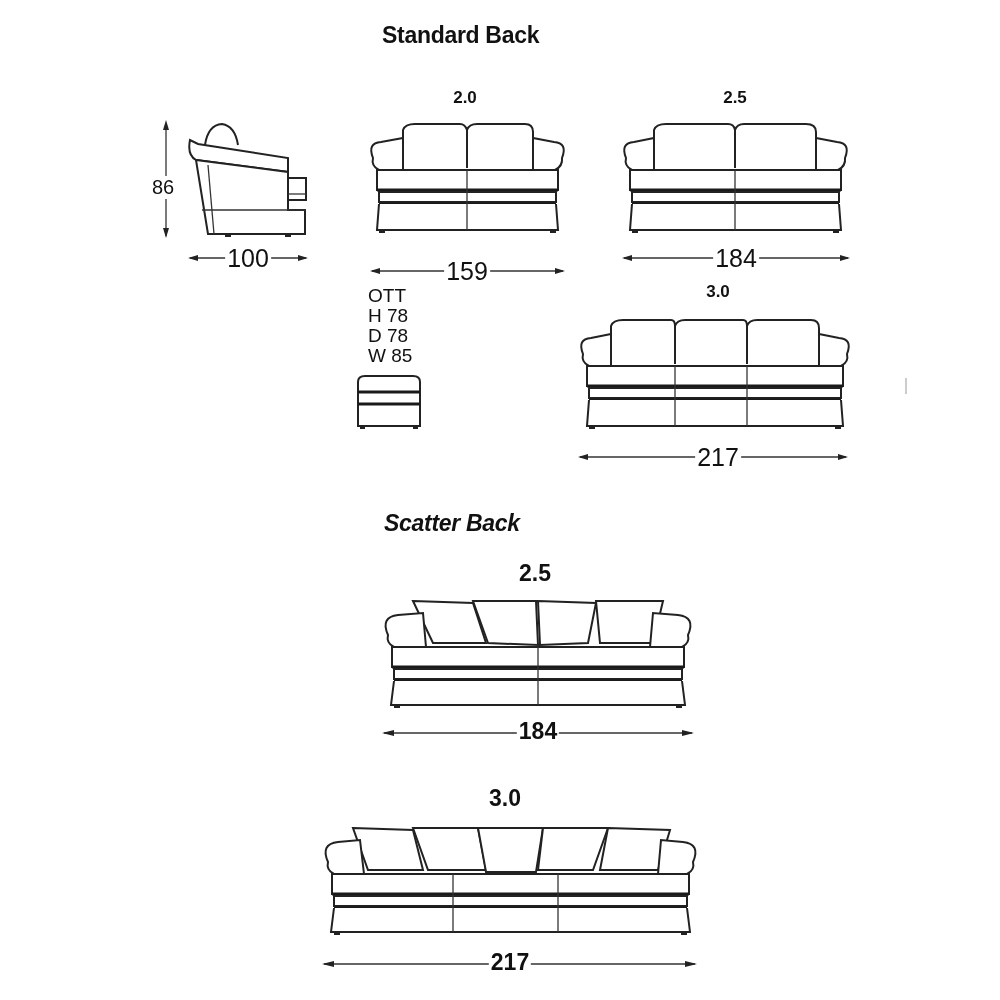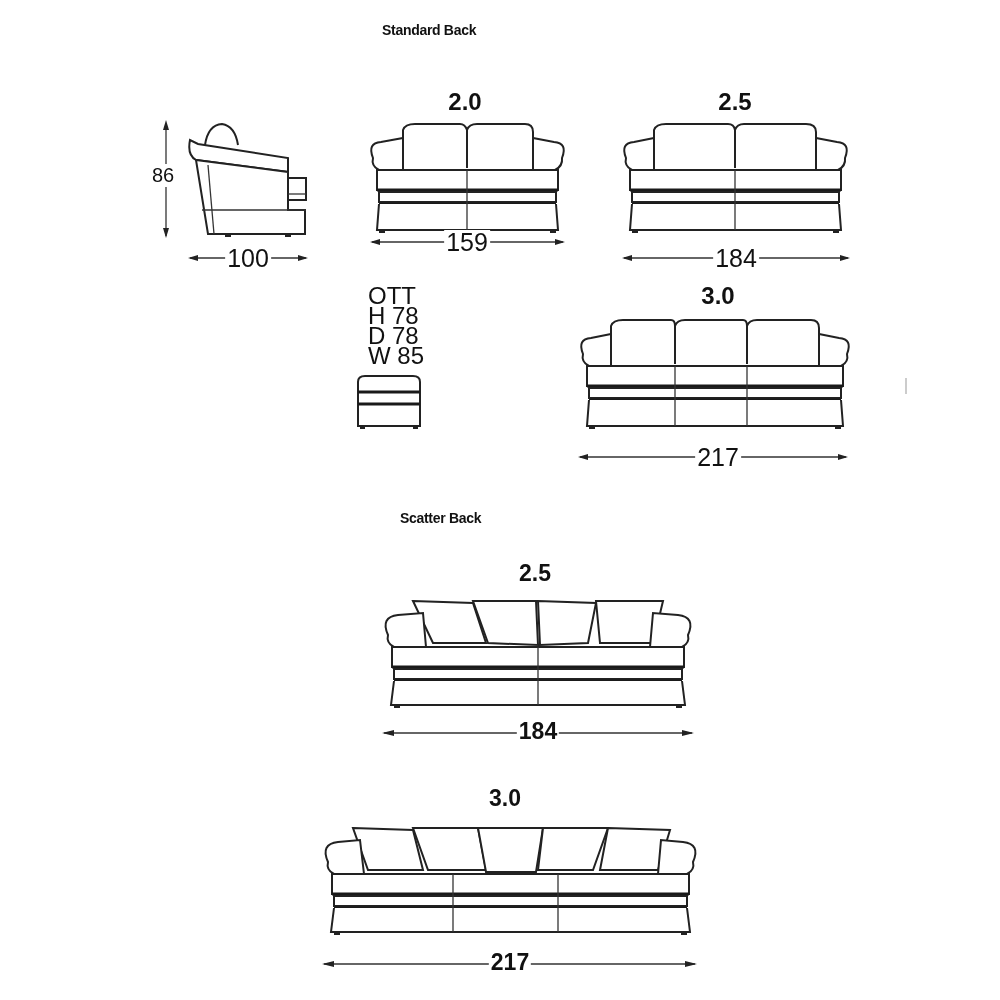--- a/index.html
+++ b/index.html
@@ -1,25 +1,25 @@
 <!DOCTYPE html>
 <html><head>
 <meta charset="utf-8">
 <style>
   html, body { margin: 0; padding: 0; background: #ffffff; }
   body { width: 1000px; height: 1000px; position: relative; overflow: hidden; font-family: "Liberation Sans", sans-serif; color: #111; }
   .abs { position: absolute; }
-  .section-title { font-weight: bold; font-size: 14px; letter-spacing: -0.3px; }
-  .model-label { font-weight: bold; font-size: 24px; text-align: center; }
+  .section-title { font-weight: bold; font-size: 23px; letter-spacing: -0.3px; }
+  .model-label { font-weight: bold; font-size: 17px; text-align: center; }
   .model-label.big { font-size: 23px; }
   .dim { position: absolute; height: 20px; }
   .dim svg { position: absolute; left: 0; top: 0; }
   .dim-label { position: absolute; top: -2px; background: #fff; padding: 0 2px; font-size: 25px; font-weight: normal; line-height: 24px; transform: translateX(-50%); }
   .dim-label.bold { font-weight: bold; font-size: 23px; top: -4px; }
-  .ott { font-size: 24px; line-height: 20px; font-weight: normal; }
+  .ott { font-size: 19px; line-height: 20px; font-weight: normal; }
   svg { overflow: visible; }
   .line { stroke: #222; stroke-width: 2; fill: #fff; }
   .thin { stroke: #333; stroke-width: 1.3; fill: none; }
   .thick { stroke: #1a1a1a; stroke-width: 3; fill: none; }
 </style>
 </head>
 <body>
 
 <div class="abs section-title" style="left:382px;top:22px;">Standard Back</div>
 
@@ -37,21 +37,21 @@
     <path d="M46 50 L58 124 L155 124 L155 100 L138 100 L138 62 Z" class="line"></path>
 
     <rect x="138" y="68" width="18" height="22" class="line"></rect>
     <line x1="138" y1="84" x2="156" y2="84" class="thin"></line>
 
     <line x1="52" y1="100" x2="156" y2="100" class="thin"></line>
     <line x1="58" y1="55" x2="64" y2="124" class="thin"></line>
     <rect x="75" y="124" width="6" height="3" fill="#222"></rect>
     <rect x="135" y="124" width="6" height="3" fill="#222"></rect>
   </svg>
-  <div class="abs" style="left:2px;top:54px;font-size:20px;background:#fff;">86</div>
+  <div class="abs" style="left:2px;top:66px;font-size:20px;background:#fff;">86</div>
 </div>
 <div class="dim" style="left:188px;top:248px;width:120px;">
   <svg width="120" height="20">
       <line x1="2" y1="10" x2="118" y2="10" class="thin"></line>
       <polygon points="0,10 10,7 10,13" fill="#222"></polygon>
       <polygon points="120,10 110,7 110,13" fill="#222"></polygon>
     </svg>
   <span class="dim-label" style="left:60px;">100</span>
 </div>
 
@@ -65,21 +65,21 @@
     <rect x="12" y="52" width="181" height="20" class="line"></rect>
     <line x1="12" y1="72" x2="193" y2="72" class="thick"></line>
     <rect x="14" y="74" width="177" height="10" class="line"></rect>
     <line x1="14" y1="86" x2="191" y2="86" class="thick"></line>
     <path d="M14 86 L12 112 L193 112 L191 86" class="line"></path>
     <line x1="102" y1="52" x2="102" y2="112" class="thin"></line>
     <rect x="14" y="112" width="6" height="3" fill="#222"></rect>
     <rect x="185" y="112" width="6" height="3" fill="#222"></rect>
   </svg>
 </div>
-<div class="dim" style="left:370px;top:232px;width:195px;text-align:right;">
+<div class="dim" style="left:370px;top:261px;width:195px;text-align:right;">
   <svg width="195" height="20">
       <line x1="2" y1="10" x2="193" y2="10" class="thin"></line>
       <polygon points="0,10 10,7 10,13" fill="#222"></polygon>
       <polygon points="195,10 185,7 185,13" fill="#222"></polygon>
     </svg>
   <span class="dim-label" style="left:97px;">159</span>
 </div>
 
 <div class="abs model-label" style="left:705px;top:88px;width:60px;">2.5</div>
 <div class="abs" style="left:618px;top:118px;width:235px;height:120px;">
@@ -145,21 +145,21 @@
 <div class="dim" style="left:578px;top:447px;width:270px;">
   <svg width="270" height="20">
       <line x1="2" y1="10" x2="268" y2="10" class="thin"></line>
       <polygon points="0,10 10,7 10,13" fill="#222"></polygon>
       <polygon points="270,10 260,7 260,13" fill="#222"></polygon>
     </svg>
   <span class="dim-label" style="left:140px;">217</span>
 </div>
 <div class="abs" style="left:905px;top:378px;width:2px;height:16px;background:#ccc;"></div>
 
-<div class="abs section-title" style="left:400px;top:510px;">Scatter Back</div>
+<div class="abs section-title" style="left:384px;top:510px;font-style:italic;">Scatter Back</div>
 
 <div class="abs model-label big" style="left:505px;top:560px;width:60px;">2.5</div>
 <div class="abs" style="left:378px;top:595px;width:320px;height:115px;">
   <svg width="320" height="115">
     <path d="M35 6 L95 8 L108 48 L55 48 Z" class="line"></path>
     <path d="M95 6 L158 6 L160 50 L110 48 Z" class="line"></path>
     <path d="M160 6 L218 8 L210 48 L162 50 Z" class="line"></path>
     <path d="M218 6 L285 6 L275 48 L222 48 Z" class="line"></path>
     <path d="M10 40 Q2 22 20 20 L45 18 L48 52 L16 52 Q8 48 10 40Z" class="line"></path>
     <path d="M310 40 Q318 22 300 20 L275 18 L272 52 L304 52 Q312 48 310 40Z" class="line"></path>

